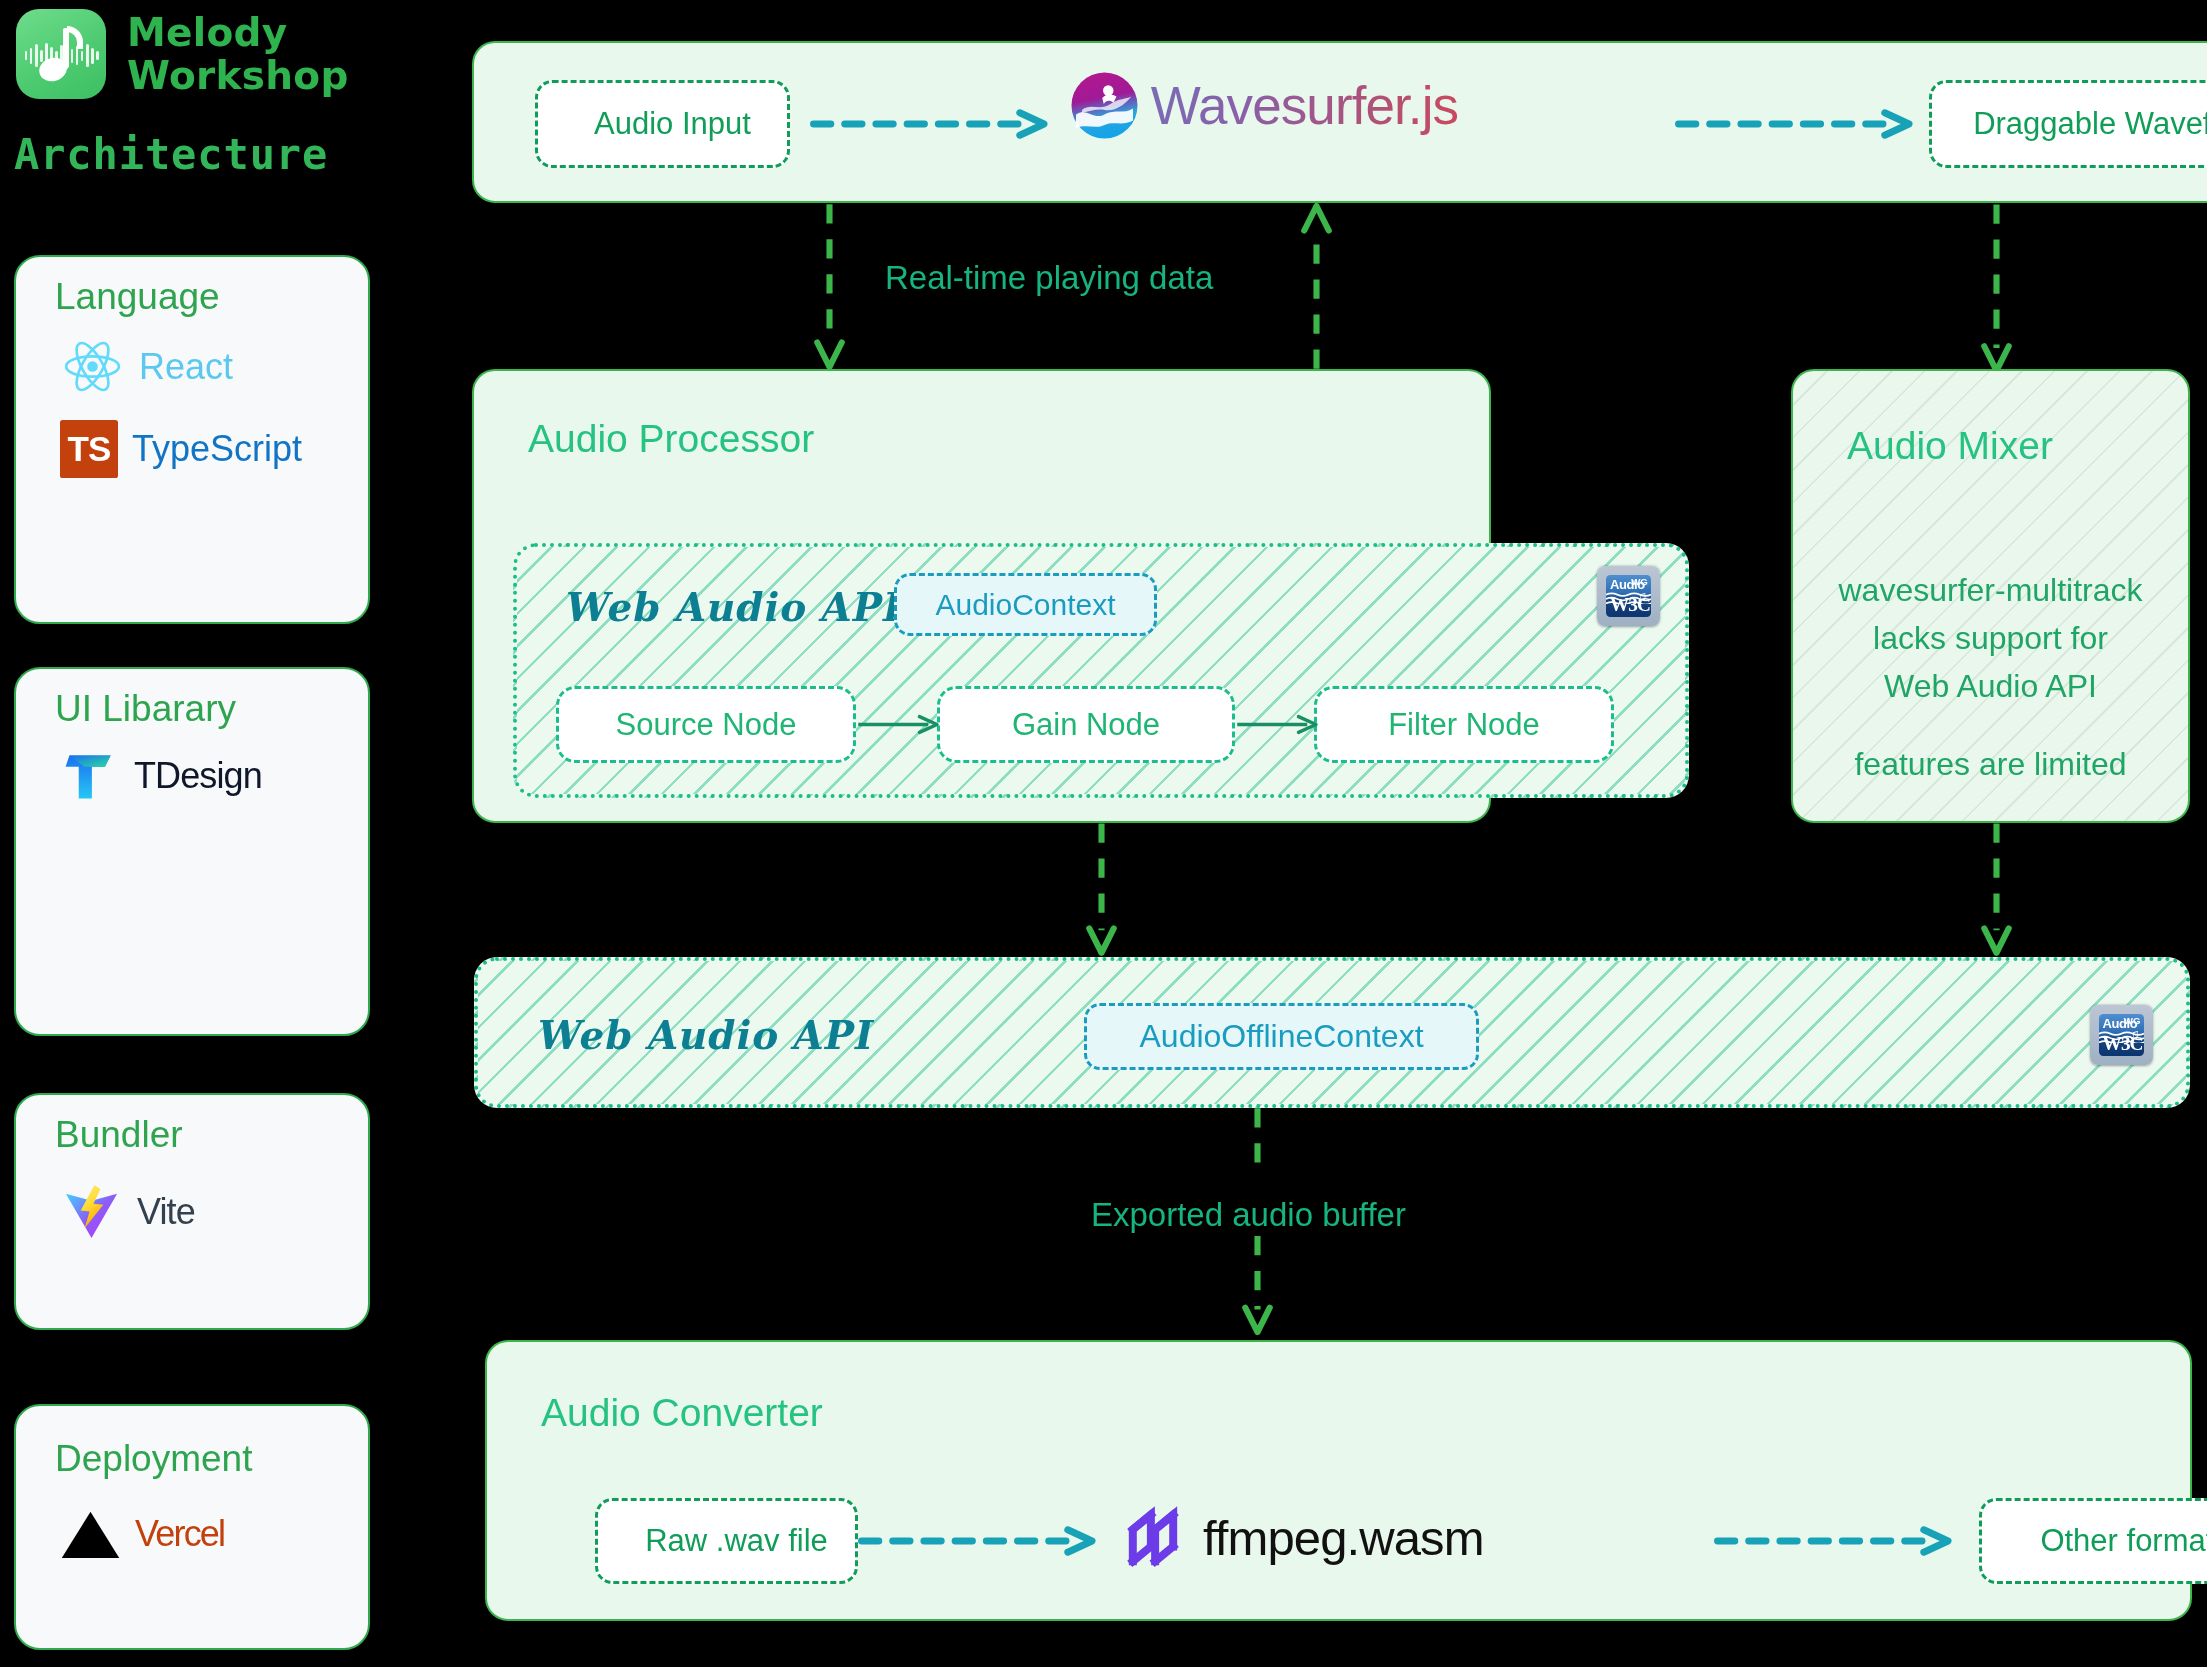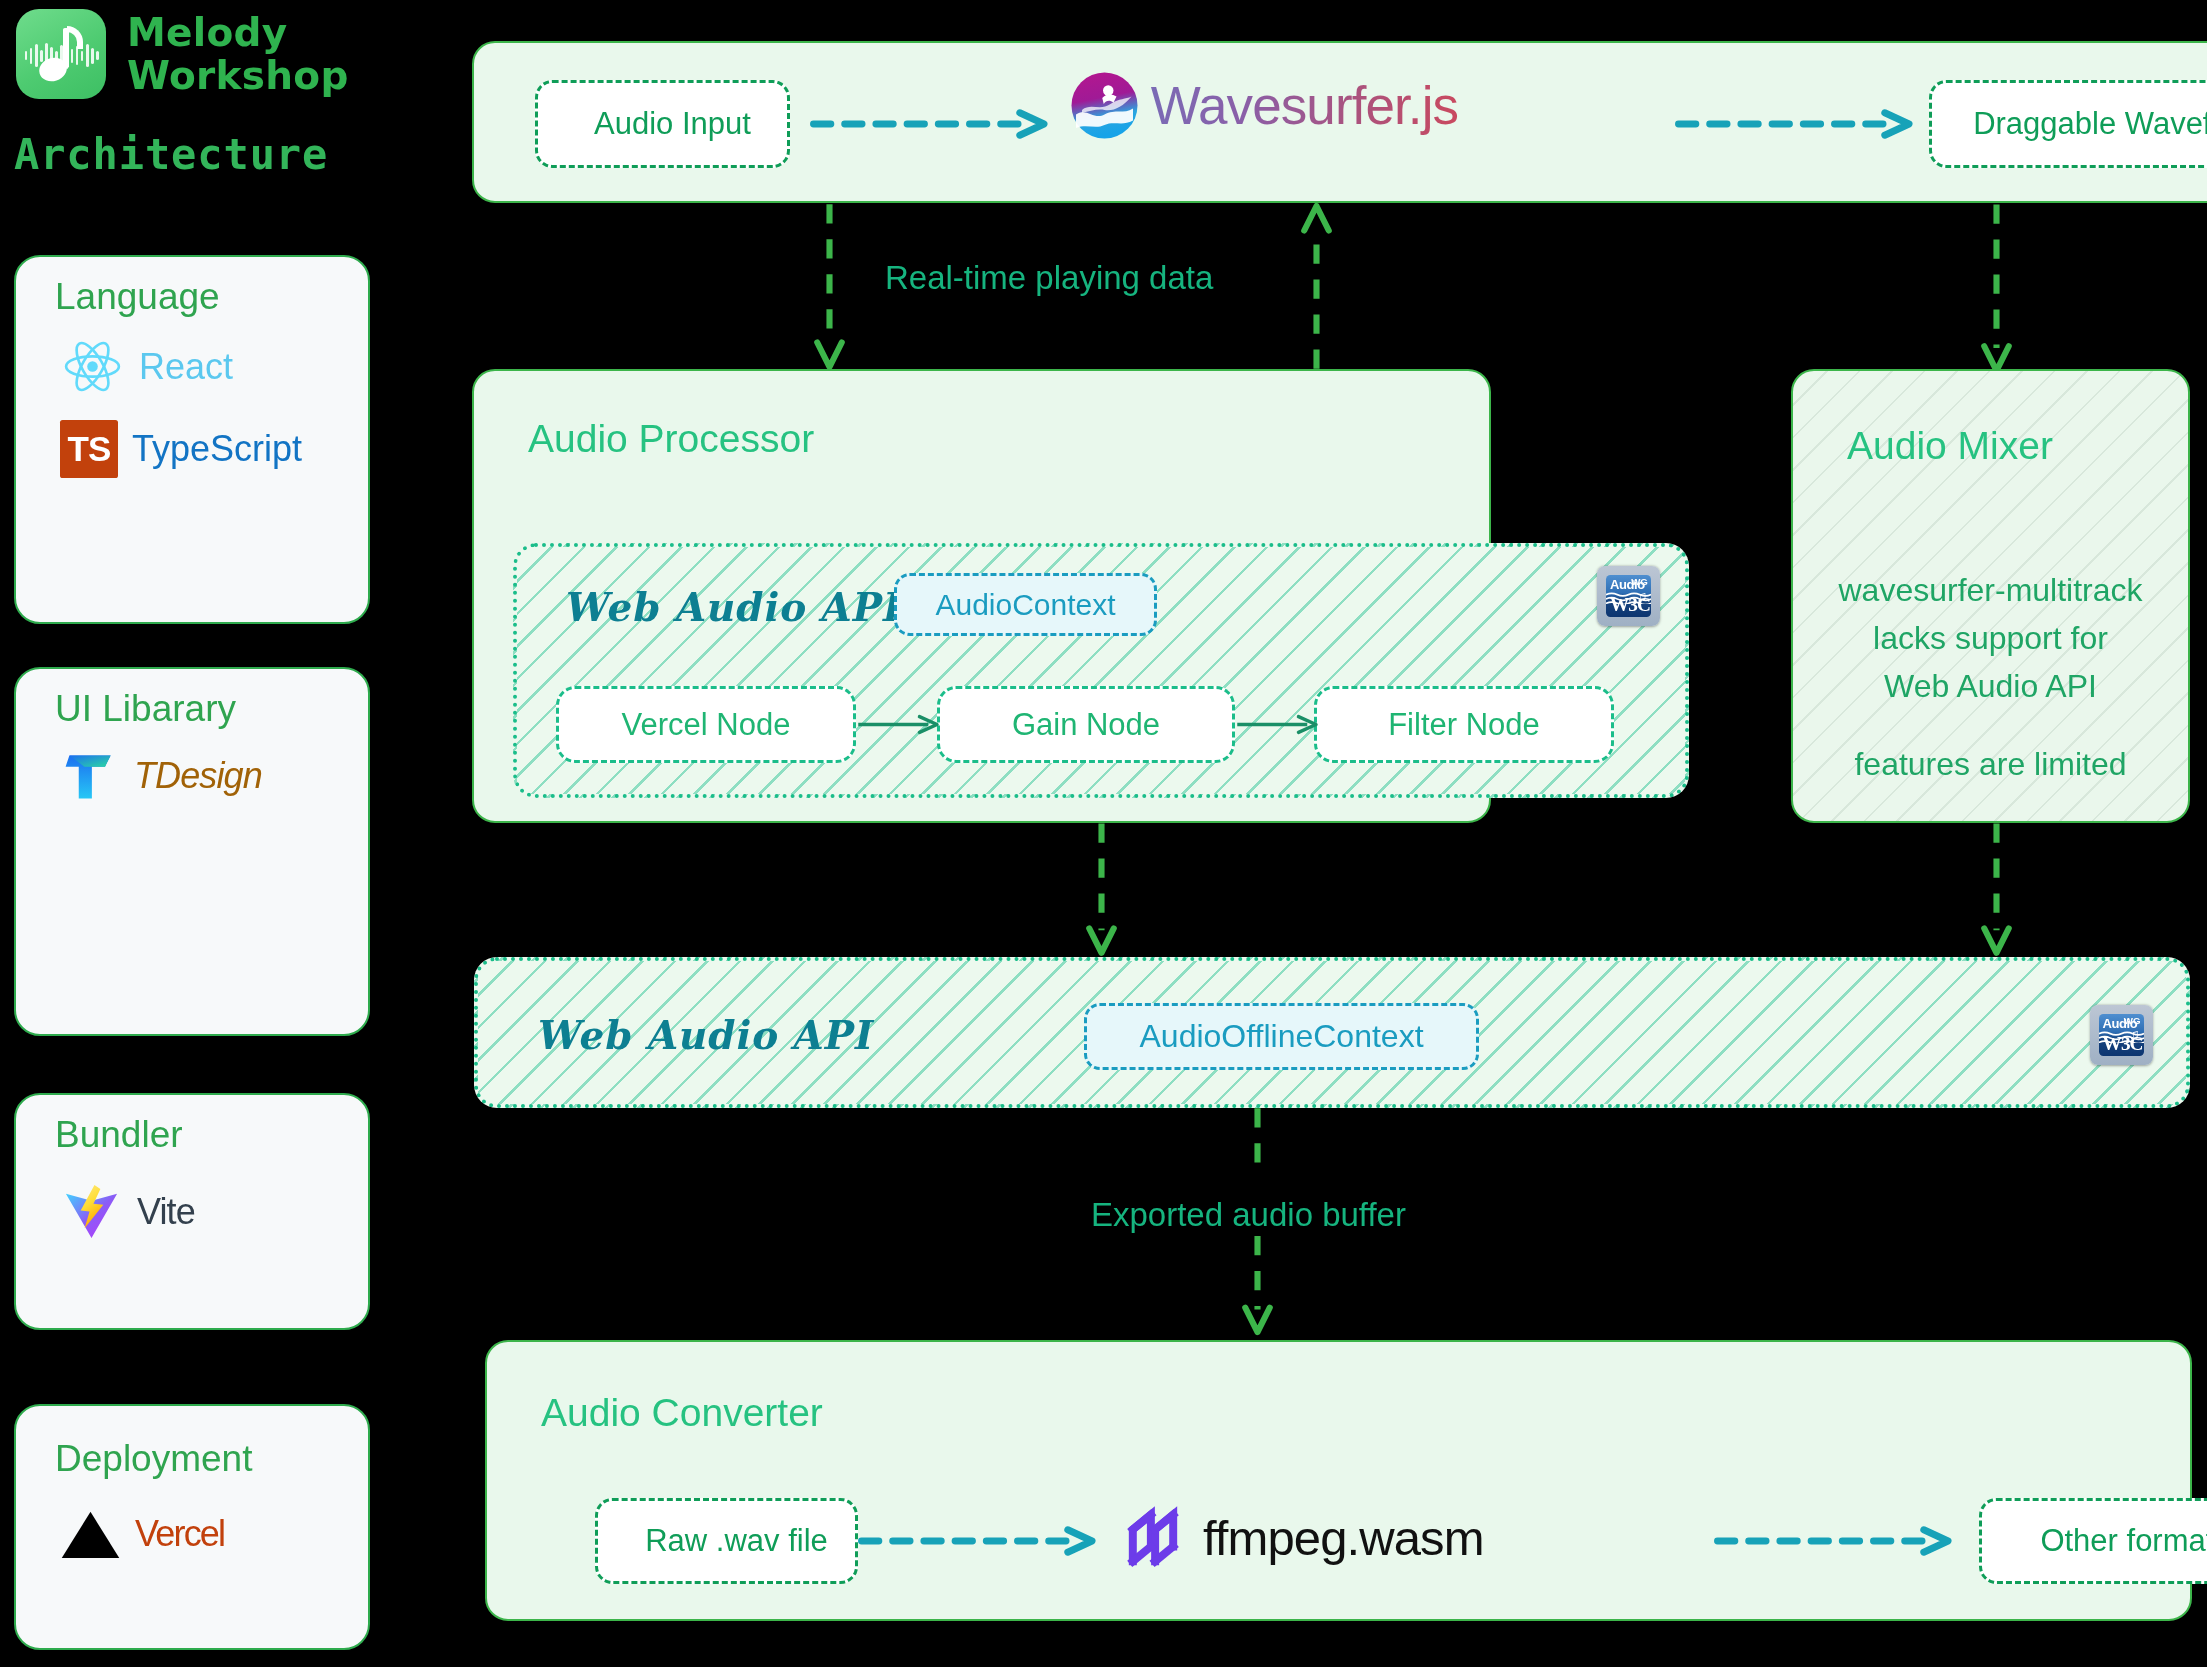--- a/index.html
+++ b/index.html
@@ -62,21 +62,21 @@
   .lbl-react { color: #5bc8ef; font-weight: 400; }
   
   .ic-ts {
     width: 58px; height: 58px; background: #c2410c; border-radius: 2.6px; flex: 0 0 auto;
     color: #fff; font-weight: 700; font-size: 35px; display: flex; align-items: center; justify-content: center;
     font-family: "Liberation Sans", sans-serif; letter-spacing: -0.9px;
   }
   .lbl-ts { color: #1274c4; }
   
   .ic-tdesign { width: 60px; height: 60px; flex: 0 0 auto; }
-  .lbl-tdesign { color: #a16207; font-weight: 700; font-style: italic; letter-spacing: -0.9px; }
+  .lbl-tdesign { color: #0f172a; font-weight: 700; letter-spacing: -0.9px; }
   
   .ic-unocss { width: 63px; height: 63px; flex: 0 0 auto; }
   .lbl-unocss { color: #0d0d0d; font-weight: 300; letter-spacing: 0.9px; }
   
   .ic-vite { width: 63px; height: 63px; flex: 0 0 auto; }
   .lbl-vite { color: #33404d; font-weight: 700; letter-spacing: -0.9px; }
   
   .ic-vercel { width: 61px; height: 53px; flex: 0 0 auto; }
   .lbl-vercel { color: #c2410c; font-weight: 700; letter-spacing: -1.8px; }
 
@@ -348,21 +348,21 @@
           <span class="mnote">♫</span>
           <svg class="waves" viewBox="0 0 72 14" preserveAspectRatio="none">
             <path d="M0 3 q9 -3 18 0 t18 0 t18 0 t18 0" fill="none" stroke="#fff" stroke-width="2"></path>
             <path d="M0 8 q9 -3 18 0 t18 0 t18 0 t18 0" fill="none" stroke="#fff" stroke-width="2"></path>
             <path d="M0 13 q9 -3 18 0 t18 0 t18 0 t18 0" fill="none" stroke="#fff" stroke-width="2"></path>
           </svg>
           <span class="wtxt">W3C</span>
         </div>
       </div>
 
-      <div class="nodebox" style="position:absolute;left:39px;top:139px;width:300px;height:77px;">Vercel Node</div>
+      <div class="nodebox" style="position:absolute;left:39px;top:139px;width:300px;height:77px;">Source Node</div>
       <div class="nodebox" style="position:absolute;left:420px;top:139px;width:298px;height:77px;">Gain Node</div>
       <div class="nodebox" style="position:absolute;left:797px;top:139px;width:300px;height:77px;">Filter Node</div>
 
       <svg class="edge" style="left:341px;top:167px;width:81px;height:21px;" viewBox="0 0 92 24">
         <line x1="0" y1="12" x2="80" y2="12" stroke="#1a8f67" stroke-width="4"></line>
         <path d="M70 3 L90 12 L70 21" fill="none" stroke="#1a8f67" stroke-width="4" stroke-linecap="round" stroke-linejoin="round"></path>
       </svg>
       <svg class="edge" style="left:720px;top:167px;width:81px;height:21px;" viewBox="0 0 92 24">
         <line x1="0" y1="12" x2="80" y2="12" stroke="#1a8f67" stroke-width="4"></line>
         <path d="M70 3 L90 12 L70 21" fill="none" stroke="#1a8f67" stroke-width="4" stroke-linecap="round" stroke-linejoin="round"></path>

